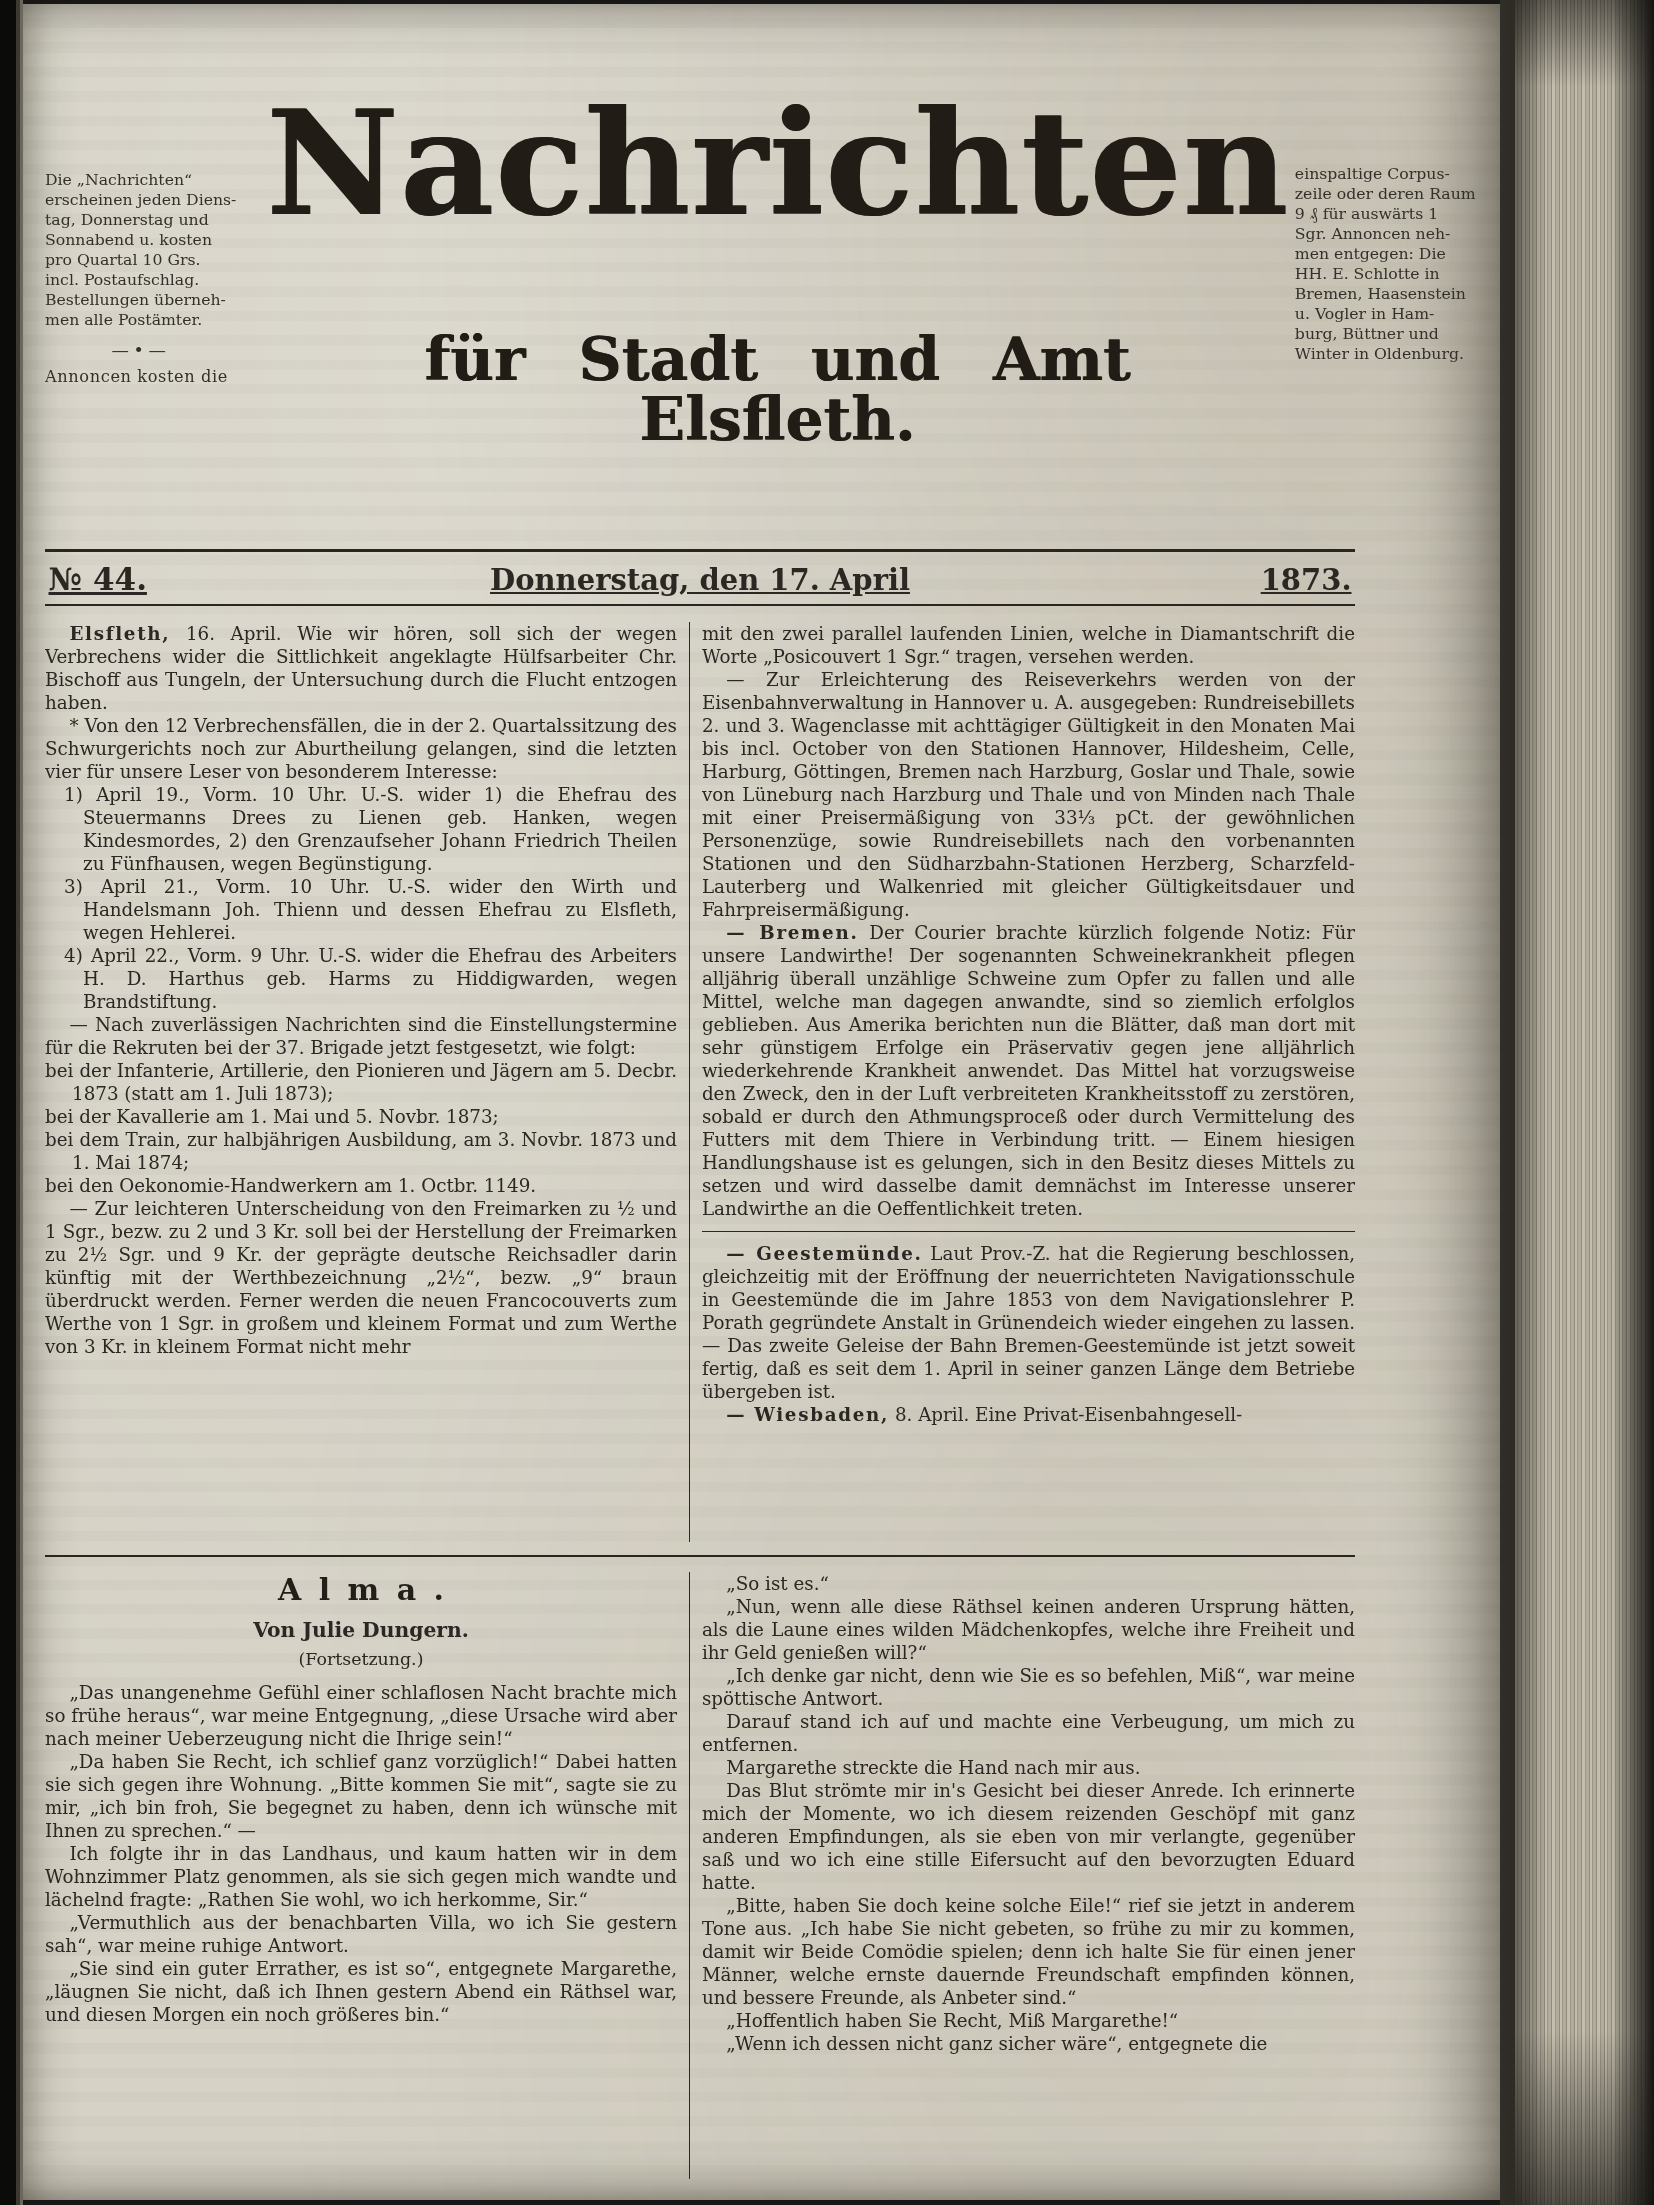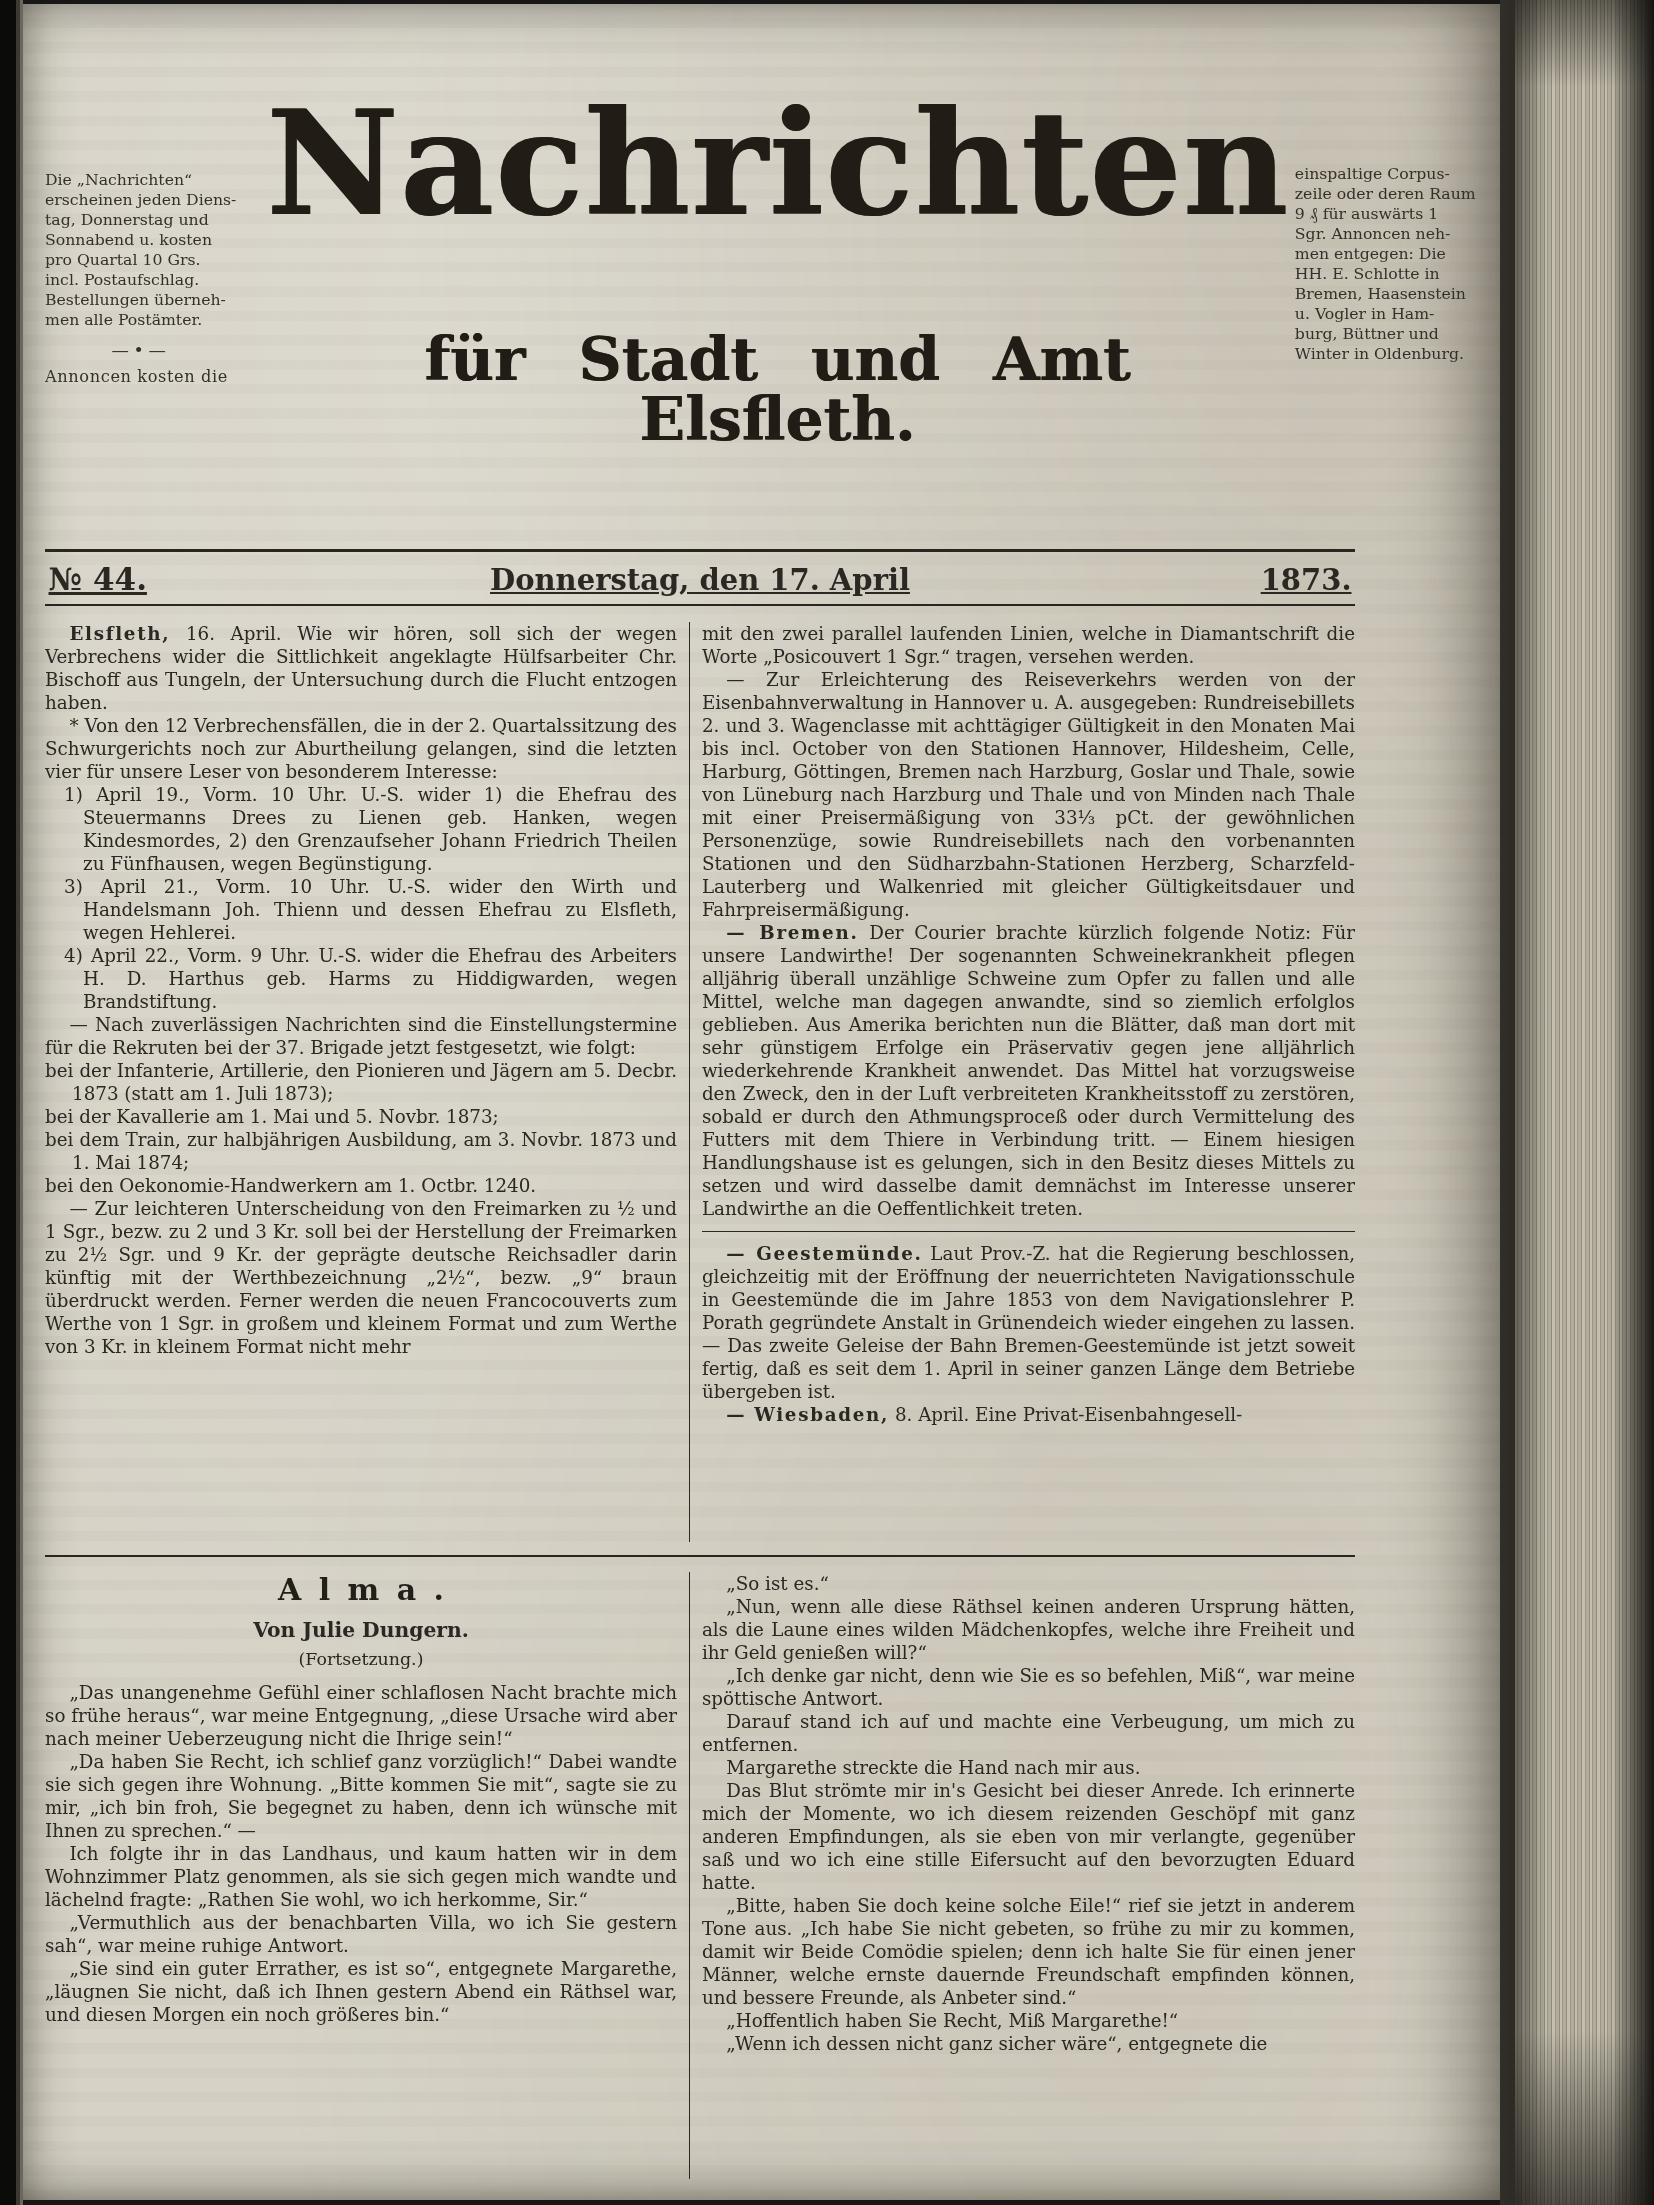--- a/index.html
+++ b/index.html
@@ -145,21 +145,21 @@
 
         <p class="para"><span class="lead">Elsfleth,</span><span class="rest"> 16. April.  Wie wir hören, soll sich der wegen Verbrechens wider die Sittlichkeit angeklagte Hülfsarbeiter Chr. Bischoff aus Tungeln, der Untersuchung durch die Flucht entzogen haben.</span></p>
             <p class="para"><span class="lead"></span><span class="rest">* Von den 12 Verbrechensfällen, die in der 2. Quartalssitzung des Schwurgerichts noch zur Aburtheilung gelangen, sind die letzten vier für unsere Leser von besonderem Interesse:</span></p>
             <p class="para hang"><span class="lead"></span><span class="rest">1) April 19., Vorm. 10 Uhr.  U.-S. wider 1) die Ehefrau des Steuermanns Drees zu Lienen geb. Hanken, wegen Kindesmordes, 2) den Grenzaufseher Johann Friedrich Theilen zu Fünfhausen, wegen Begünstigung.</span></p>
             <p class="para hang"><span class="lead"></span><span class="rest">3) April 21., Vorm. 10 Uhr.  U.-S. wider den Wirth und Handelsmann Joh. Thienn und dessen Ehefrau zu Elsfleth, wegen Hehlerei.</span></p>
             <p class="para hang"><span class="lead"></span><span class="rest">4) April 22., Vorm. 9 Uhr.  U.-S. wider die Ehefrau des Arbeiters H. D. Harthus geb. Harms zu Hiddigwarden, wegen Brandstiftung.</span></p>
             <p class="para"><span class="lead"></span><span class="rest">— Nach zuverlässigen Nachrichten sind die Einstellungstermine für die Rekruten bei der 37. Brigade jetzt festgesetzt, wie folgt:</span></p>
             <p class="para hang2"><span class="lead"></span><span class="rest">bei der Infanterie, Artillerie, den Pionieren und Jägern am 5. Decbr. 1873 (statt am 1. Juli 1873);</span></p>
             <p class="para hang2"><span class="lead"></span><span class="rest">bei der Kavallerie am 1. Mai und 5. Novbr. 1873;</span></p>
             <p class="para hang2"><span class="lead"></span><span class="rest">bei dem Train, zur halbjährigen Ausbildung, am 3. Novbr. 1873 und 1. Mai 1874;</span></p>
-            <p class="para hang2"><span class="lead"></span><span class="rest">bei den Oekonomie-Handwerkern am 1. Octbr. 1240.</span></p>
+            <p class="para hang2"><span class="lead"></span><span class="rest">bei den Oekonomie-Handwerkern am 1. Octbr. 1149.</span></p>
             <p class="para"><span class="lead"></span><span class="rest">— Zur leichteren Unterscheidung von den Freimarken zu ½ und 1 Sgr., bezw. zu 2 und 3 Kr. soll bei der Herstellung der Freimarken zu 2½ Sgr. und 9 Kr. der geprägte deutsche Reichsadler darin künftig mit der Werthbezeichnung „2½“, bezw. „9“ braun überdruckt werden.  Ferner werden die neuen Francocouverts zum Werthe von 1 Sgr. in großem und kleinem Format und zum Werthe von 3 Kr. in kleinem Format nicht mehr</span></p>
           </div>
         <div class="vdiv"></div>
         <div class="colR">
 
         <p class="para flush"><span class="lead"></span><span class="rest">mit den zwei parallel laufenden Linien, welche in Diamantschrift die Worte „Posicouvert 1 Sgr.“ tragen, versehen werden.</span></p>
             <p class="para"><span class="lead"></span><span class="rest">— Zur Erleichterung des Reiseverkehrs werden von der Eisenbahnverwaltung in Hannover u. A. ausgegeben: Rundreisebillets 2. und 3. Wagenclasse mit achttägiger Gültigkeit in den Monaten Mai bis incl. October von den Stationen Hannover, Hildesheim, Celle, Harburg, Göttingen, Bremen nach Harzburg, Goslar und Thale, sowie von Lüneburg nach Harzburg und Thale und von Minden nach Thale mit einer Preisermäßigung von 33⅓ pCt. der gewöhnlichen Personenzüge, sowie Rundreisebillets nach den vorbenannten Stationen und den Südharzbahn-Stationen Herzberg, Scharzfeld-Lauterberg und Walkenried mit gleicher Gültigkeitsdauer und Fahrpreisermäßigung.</span></p>
             <p class="para"><span class="lead">— Bremen.</span><span class="rest">  Der Courier brachte kürzlich folgende Notiz: Für unsere Landwirthe!  Der sogenannten Schweinekrankheit pflegen alljährig überall unzählige Schweine zum Opfer zu fallen und alle Mittel, welche man dagegen anwandte, sind so ziemlich erfolglos geblieben.  Aus Amerika berichten nun die Blätter, daß man dort mit sehr günstigem Erfolge ein Präservativ gegen jene alljährlich wiederkehrende Krankheit anwendet.  Das Mittel hat vorzugsweise den Zweck, den in der Luft verbreiteten Krankheitsstoff zu zerstören, sobald er durch den Athmungsproceß oder durch Vermittelung des Futters mit dem Thiere in Verbindung tritt. — Einem hiesigen Handlungshause ist es gelungen, sich in den Besitz dieses Mittels zu setzen und wird dasselbe damit demnächst im Interesse unserer Landwirthe an die Oeffentlichkeit treten.</span></p>
             <p class="para sep"><span class="lead"></span><span class="rest"></span></p>
             <p class="para"><span class="lead">— Geestemünde.</span><span class="rest">  Laut Prov.-Z. hat die Regierung beschlossen, gleichzeitig mit der Eröffnung der neuerrichteten Navigationsschule in Geestemünde die im Jahre 1853 von dem Navigationslehrer P. Porath gegründete Anstalt in Grünendeich wieder eingehen zu lassen. — Das zweite Geleise der Bahn Bremen-Geestemünde ist jetzt soweit fertig, daß es seit dem 1. April in seiner ganzen Länge dem Betriebe übergeben ist.</span></p>
@@ -170,21 +170,21 @@
       <div class="frule"></div>
 
       <div class="cols feui">
         <div class="colL">
           <div class="ftitle">Alma.</div>
           <div class="fauthor">Von Julie Dungern.</div>
           <div class="fcont">(Fortsetzung.)</div>
           <div>
 
               <p class="para"><span class="lead"></span><span class="rest">„Das unangenehme Gefühl einer schlaflosen Nacht brachte mich so frühe heraus“, war meine Entgegnung, „diese Ursache wird aber nach meiner Ueberzeugung nicht die Ihrige sein!“</span></p>
-              <p class="para"><span class="lead"></span><span class="rest">„Da haben Sie Recht, ich schlief ganz vorzüglich!“  Dabei wandte sie sich gegen ihre Wohnung.  „Bitte kommen Sie mit“, sagte sie zu mir, „ich bin froh, Sie begegnet zu haben, denn ich wünsche mit Ihnen zu sprechen.“ —</span></p>
+              <p class="para"><span class="lead"></span><span class="rest">„Da haben Sie Recht, ich schlief ganz vorzüglich!“  Dabei hatten sie sich gegen ihre Wohnung.  „Bitte kommen Sie mit“, sagte sie zu mir, „ich bin froh, Sie begegnet zu haben, denn ich wünsche mit Ihnen zu sprechen.“ —</span></p>
               <p class="para"><span class="lead"></span><span class="rest">Ich folgte ihr in das Landhaus, und kaum hatten wir in dem Wohnzimmer Platz genommen, als sie sich gegen mich wandte und lächelnd fragte: „Rathen Sie wohl, wo ich herkomme, Sir.“</span></p>
               <p class="para"><span class="lead"></span><span class="rest">„Vermuthlich aus der benachbarten Villa, wo ich Sie gestern sah“, war meine ruhige Antwort.</span></p>
               <p class="para"><span class="lead"></span><span class="rest">„Sie sind ein guter Errather, es ist so“, entgegnete Margarethe, „läugnen Sie nicht, daß ich Ihnen gestern Abend ein Räthsel war, und diesen Morgen ein noch größeres bin.“</span></p>
             </div>
         </div>
         <div class="vdiv"></div>
         <div class="colR">
 
         <p class="para"><span class="lead"></span><span class="rest">„So ist es.“</span></p>
             <p class="para"><span class="lead"></span><span class="rest">„Nun, wenn alle diese Räthsel keinen anderen Ursprung hätten, als die Laune eines wilden Mädchenkopfes, welche ihre Freiheit und ihr Geld genießen will?“</span></p>

